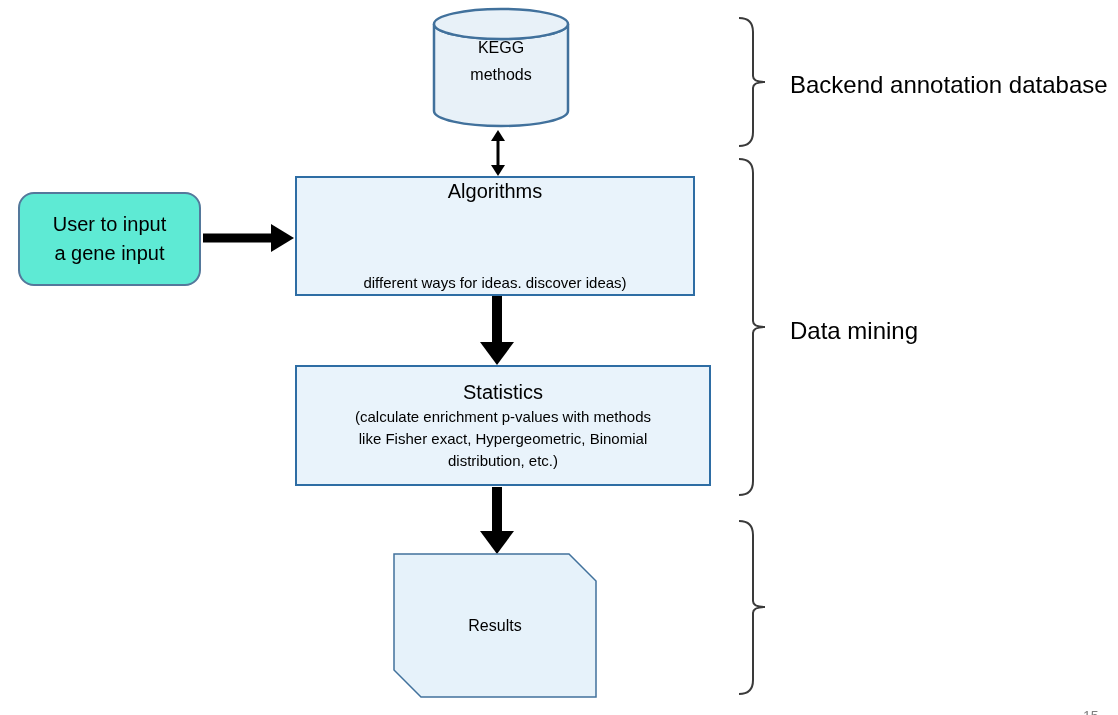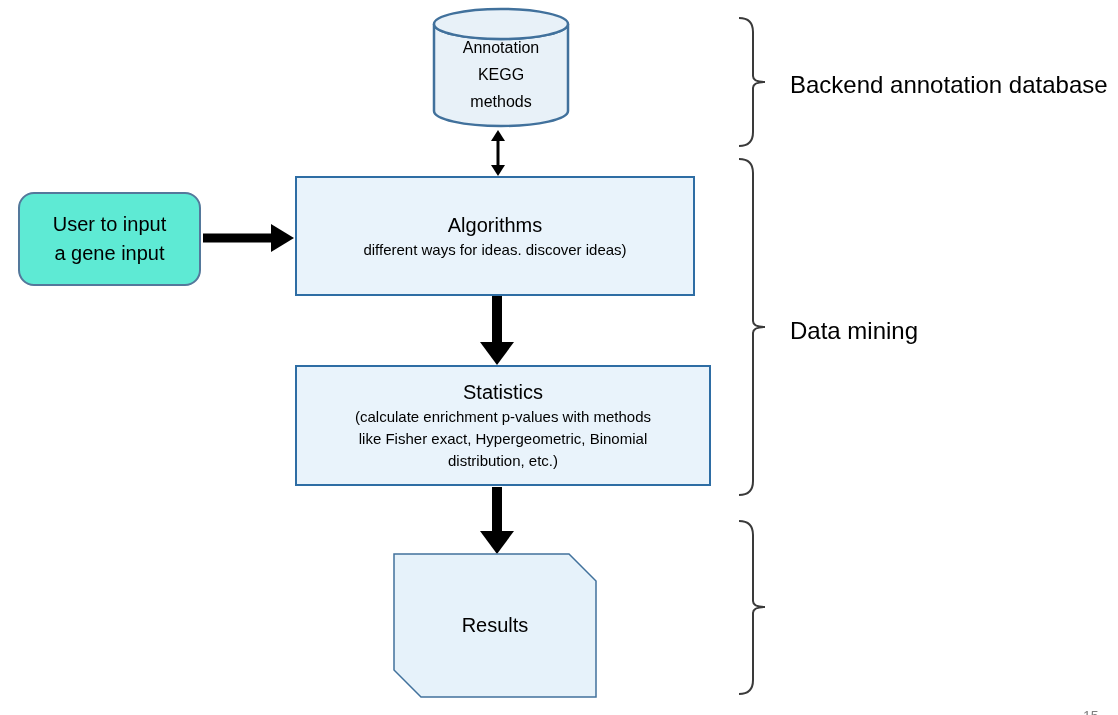--- a/index.html
+++ b/index.html
@@ -29,28 +29,28 @@
   }
 
   
   .proc-box{
     background:#e9f3fb;border:2px solid #2e6da4;box-sizing:border-box;
     display:flex;flex-direction:column;align-items:center;justify-content:center;
     text-align:center;
   }
   .proc-box .title{font-size:20px;line-height:27px;}
   .proc-box .desc{font-size:15px;line-height:22px;}
-  .algorithms{left:295px;top:176px;width:400px;height:120px;}
+  .algorithms{left:295px;top:176px;width:400px;height:120px;justify-content:space-between;}
   .statistics{left:295px;top:365px;width:416px;height:121px;}
 
   
   .results-text{
     left:393px;top:553px;width:204px;height:145px;
     display:flex;align-items:center;justify-content:center;
-    font-size:20px;
+    font-size:16px;
   }
 
   
   .section-label{font-size:24px;line-height:26px;white-space:nowrap;}
   .label-1{left:790px;top:72px;}
   .label-2{left:790px;top:318px;}
   .label-3{left:796px;top:597px;}
 
   .page-num{
     left:1083px;top:708px;font-size:14px;color:#7f7f7f;
@@ -59,21 +59,20 @@
 </head>
 <body>
 
 <div class="canvas">
 
   <svg class="abs" style="left:431px;top:6px;" width="140" height="124" viewBox="0 0 140 124">
     <path d="M3 18 L3 105 A67 15 0 0 0 137 105 L137 18 A67 15 0 0 1 3 18 Z" fill="#e8f1f8" stroke="#41719c" stroke-width="2.5"></path>
     <ellipse cx="70" cy="18" rx="67" ry="15" fill="#e8f1f8" stroke="#41719c" stroke-width="2.5"></ellipse>
   </svg>
   <div class="abs cyl-text">
-    <div>Annotation</div>
     <div>KEGG</div>
     <div>methods</div>
   </div>
 
   <svg class="abs" style="left:486px;top:129px;" width="24" height="48" viewBox="0 0 24 48">
     <line x1="12" y1="9" x2="12" y2="39" stroke="#000" stroke-width="3"></line>
     <polygon points="12,1 5,12 19,12" fill="#000"></polygon>
     <polygon points="12,47 5,36 19,36" fill="#000"></polygon>
   </svg>
 

